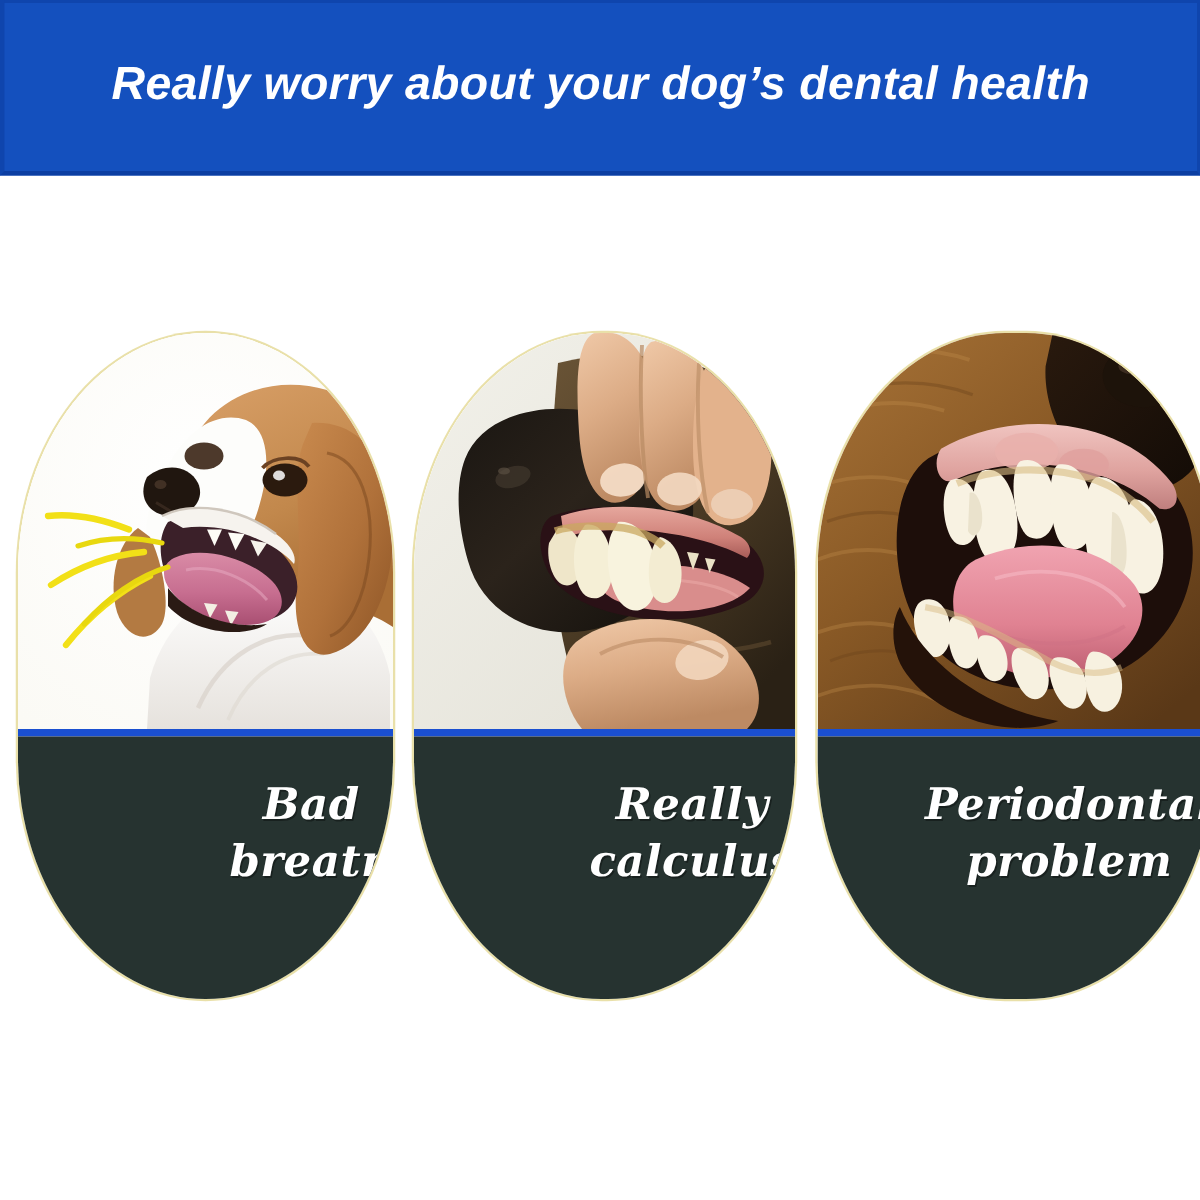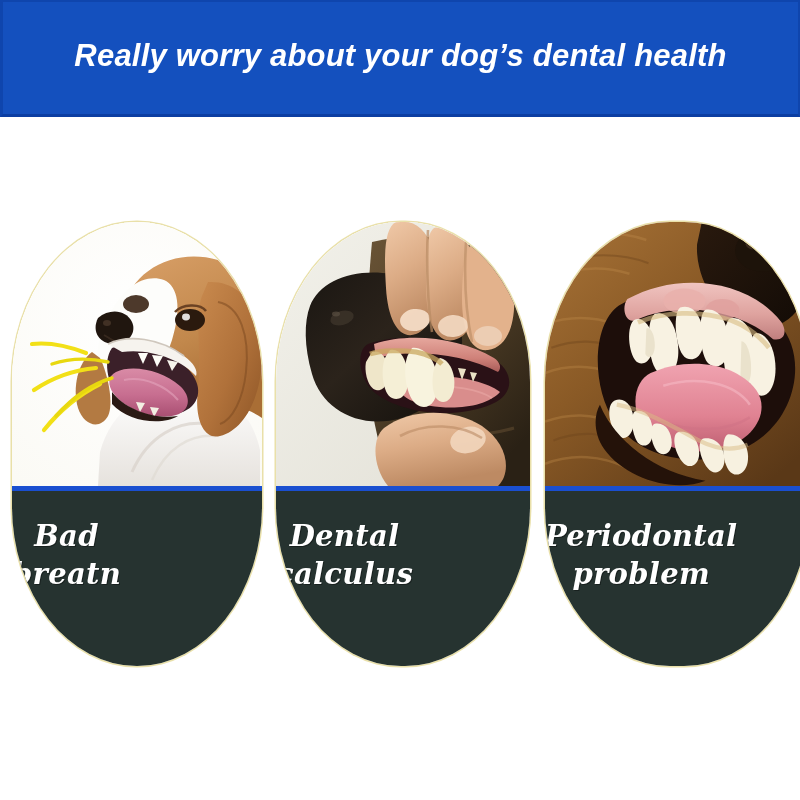--- a/index.html
+++ b/index.html
@@ -89,21 +89,21 @@
   }
   .card-body {
     position: absolute;
     left: 0;
     top: 269px;
     width: 100%;
     height: 175px;
     background: #263330;
     display: flex;
     flex-direction: column;
-    align-items: flex-start;
+    align-items: flex-end;
     justify-content: flex-start;
     padding-top: 26px;
     box-sizing: border-box;
   }
   .card-label {
     color: #ffffff;
     font-family: "DejaVu Serif", "Liberation Serif", serif;
     font-style: italic;
     font-weight: bold;
     font-size: 29px;
@@ -281,21 +281,21 @@
         <path d="M152,8 C150,44 152,84 156,110" stroke="#b88a63" stroke-width="2.6" fill="none" opacity="0.7"></path>
         <path d="M190,20 C188,54 190,92 196,120" stroke="#b88a63" stroke-width="2.6" fill="none" opacity="0.6"></path>
 
         <path d="M108,206 C134,186 178,186 206,204 C232,222 236,250 222,264 L112,264 C96,244 96,216 108,206 Z" fill="url(#g2skin)"></path>
         <ellipse cx="192" cy="218" rx="18" ry="13" fill="#f2d6bd" opacity="0.9" transform="rotate(-14 192 218)"></ellipse>
         <path d="M124,214 C150,200 184,202 206,216" stroke="#bb8b64" stroke-width="2.6" fill="none" opacity="0.6"></path>
       </svg>
     </div>
     <div class="card-divider"></div>
     <div class="card-body">
-      <div class="card-label">Dental
+      <div class="card-label">Really
 calculus</div>
     </div>
   </div>
 
   <div class="card c2">
     <div class="card-photo">
       <svg viewBox="0 0 250 264" preserveAspectRatio="xMidYMid slice" role="img">
         <defs>
           <linearGradient id="g3fur" x1="0" y1="0" x2="0.8" y2="1">
             <stop offset="0%" stop-color="#a97438"></stop>

